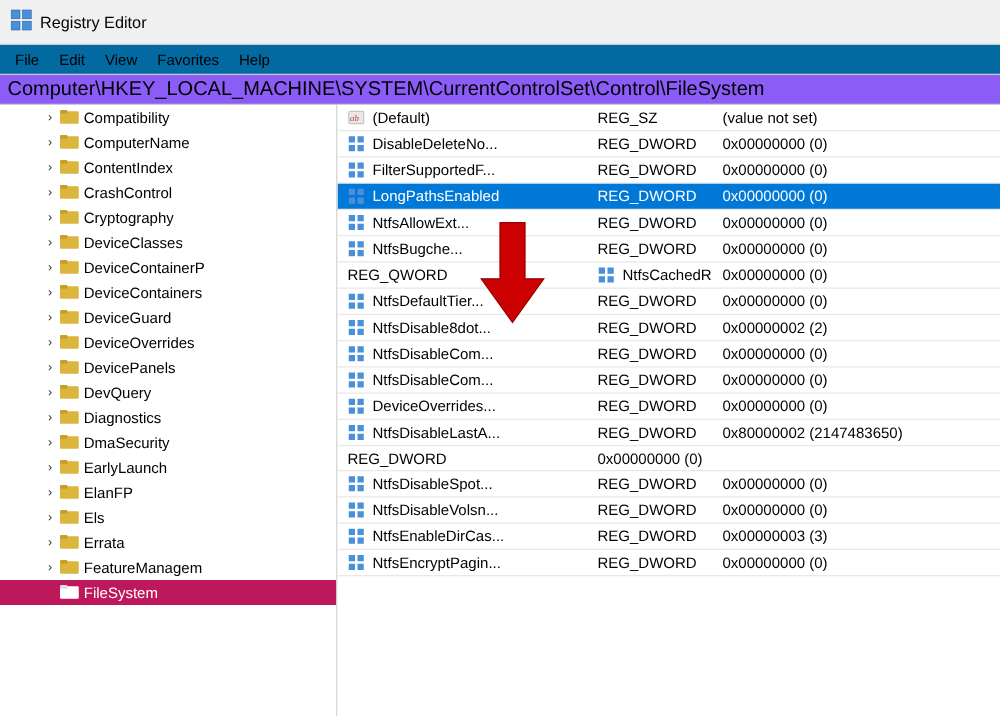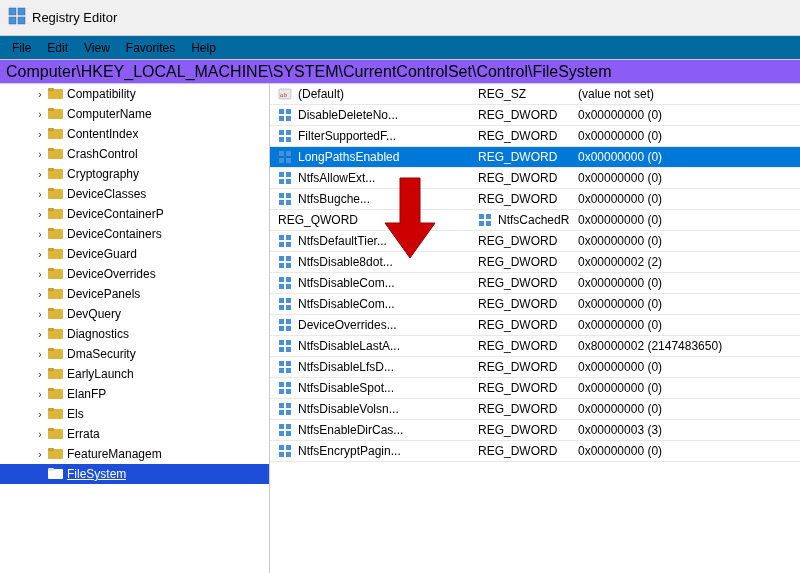--- a/index.html
+++ b/index.html
@@ -80,23 +80,22 @@
 
     .tree-item {
       display: flex;
       align-items: center;
       padding: 1px 0;
       cursor: pointer;
       white-space: nowrap;
       height: 20px;
     }
     .tree-item.selected {
-      background: #1d4ed8;
+      background: #be185d;
       color: #fff;
-      text-decoration: underline;
     }
     .tree-item.selected .folder-icon {
       color: #fff;
     }
 
     .tree-indent {
       display: inline-block;
       width: 16px;
       flex-shrink: 0;
     }
@@ -630,31 +629,20 @@
       <rect x="1" y="8" width="5" height="5" fill="#4a90d9"></rect>
       <rect x="8" y="8" width="5" height="5" fill="#4a90d9"></rect>
     </svg>
             </span>
             <span>NtfsDisableLastA...</span>
           </div>
           <div class="value-cell">REG_DWORD</div>
           <div class="value-cell">0x80000002 (2147483650)</div>
         </div>
         <div class="value-row">
-          <div class="value-cell">
-            <span class="reg-icon">
-              <svg viewBox="0 0 14 14" xmlns="http://www.w3.org/2000/svg">
-      <rect x="1" y="1" width="5" height="5" fill="#4a90d9"></rect>
-      <rect x="8" y="1" width="5" height="5" fill="#4a90d9"></rect>
-      <rect x="1" y="8" width="5" height="5" fill="#4a90d9"></rect>
-      <rect x="8" y="8" width="5" height="5" fill="#4a90d9"></rect>
-    </svg>
-            </span>
-            <span>NtfsDisableLfsD...</span>
-          </div>
           <div class="value-cell">REG_DWORD</div>
           <div class="value-cell">0x00000000 (0)</div>
         </div>
         <div class="value-row">
           <div class="value-cell">
             <span class="reg-icon">
               <svg viewBox="0 0 14 14" xmlns="http://www.w3.org/2000/svg">
       <rect x="1" y="1" width="5" height="5" fill="#4a90d9"></rect>
       <rect x="8" y="1" width="5" height="5" fill="#4a90d9"></rect>
       <rect x="1" y="8" width="5" height="5" fill="#4a90d9"></rect>

